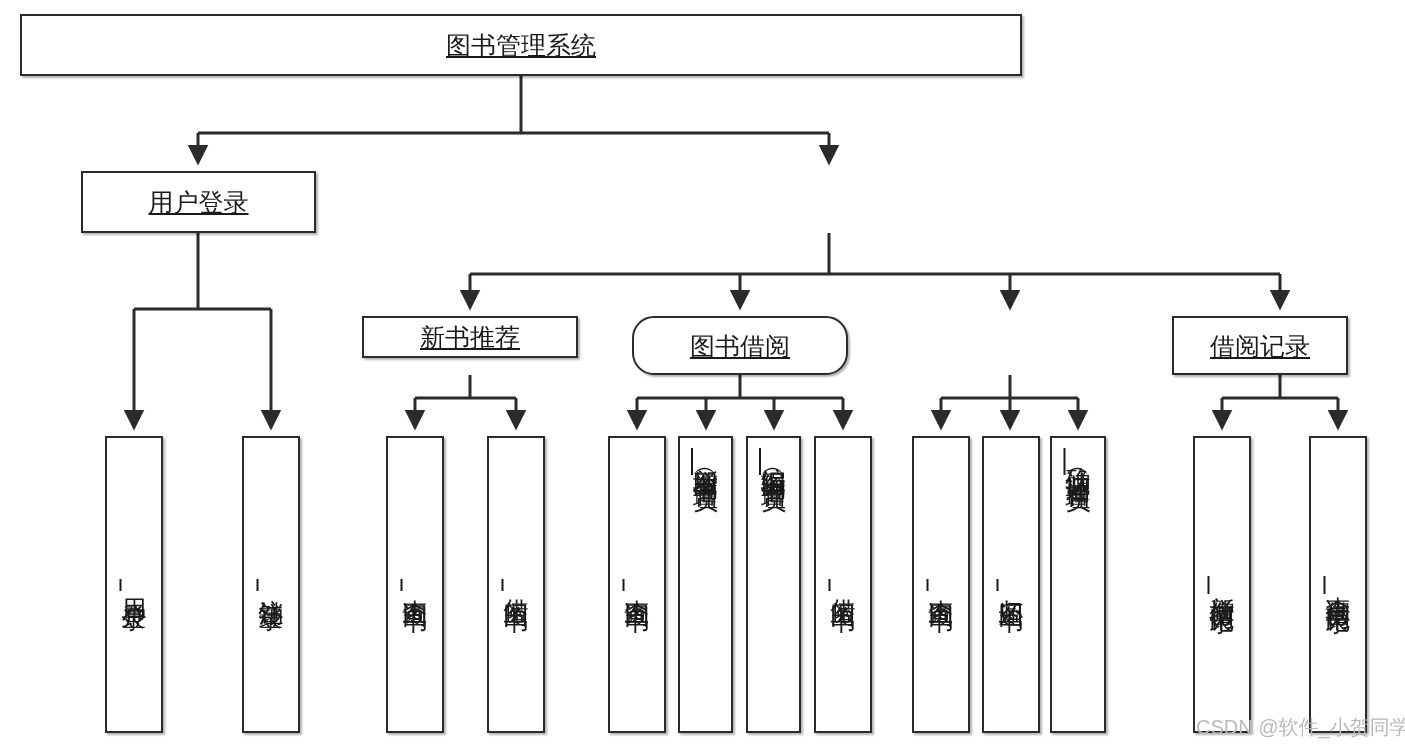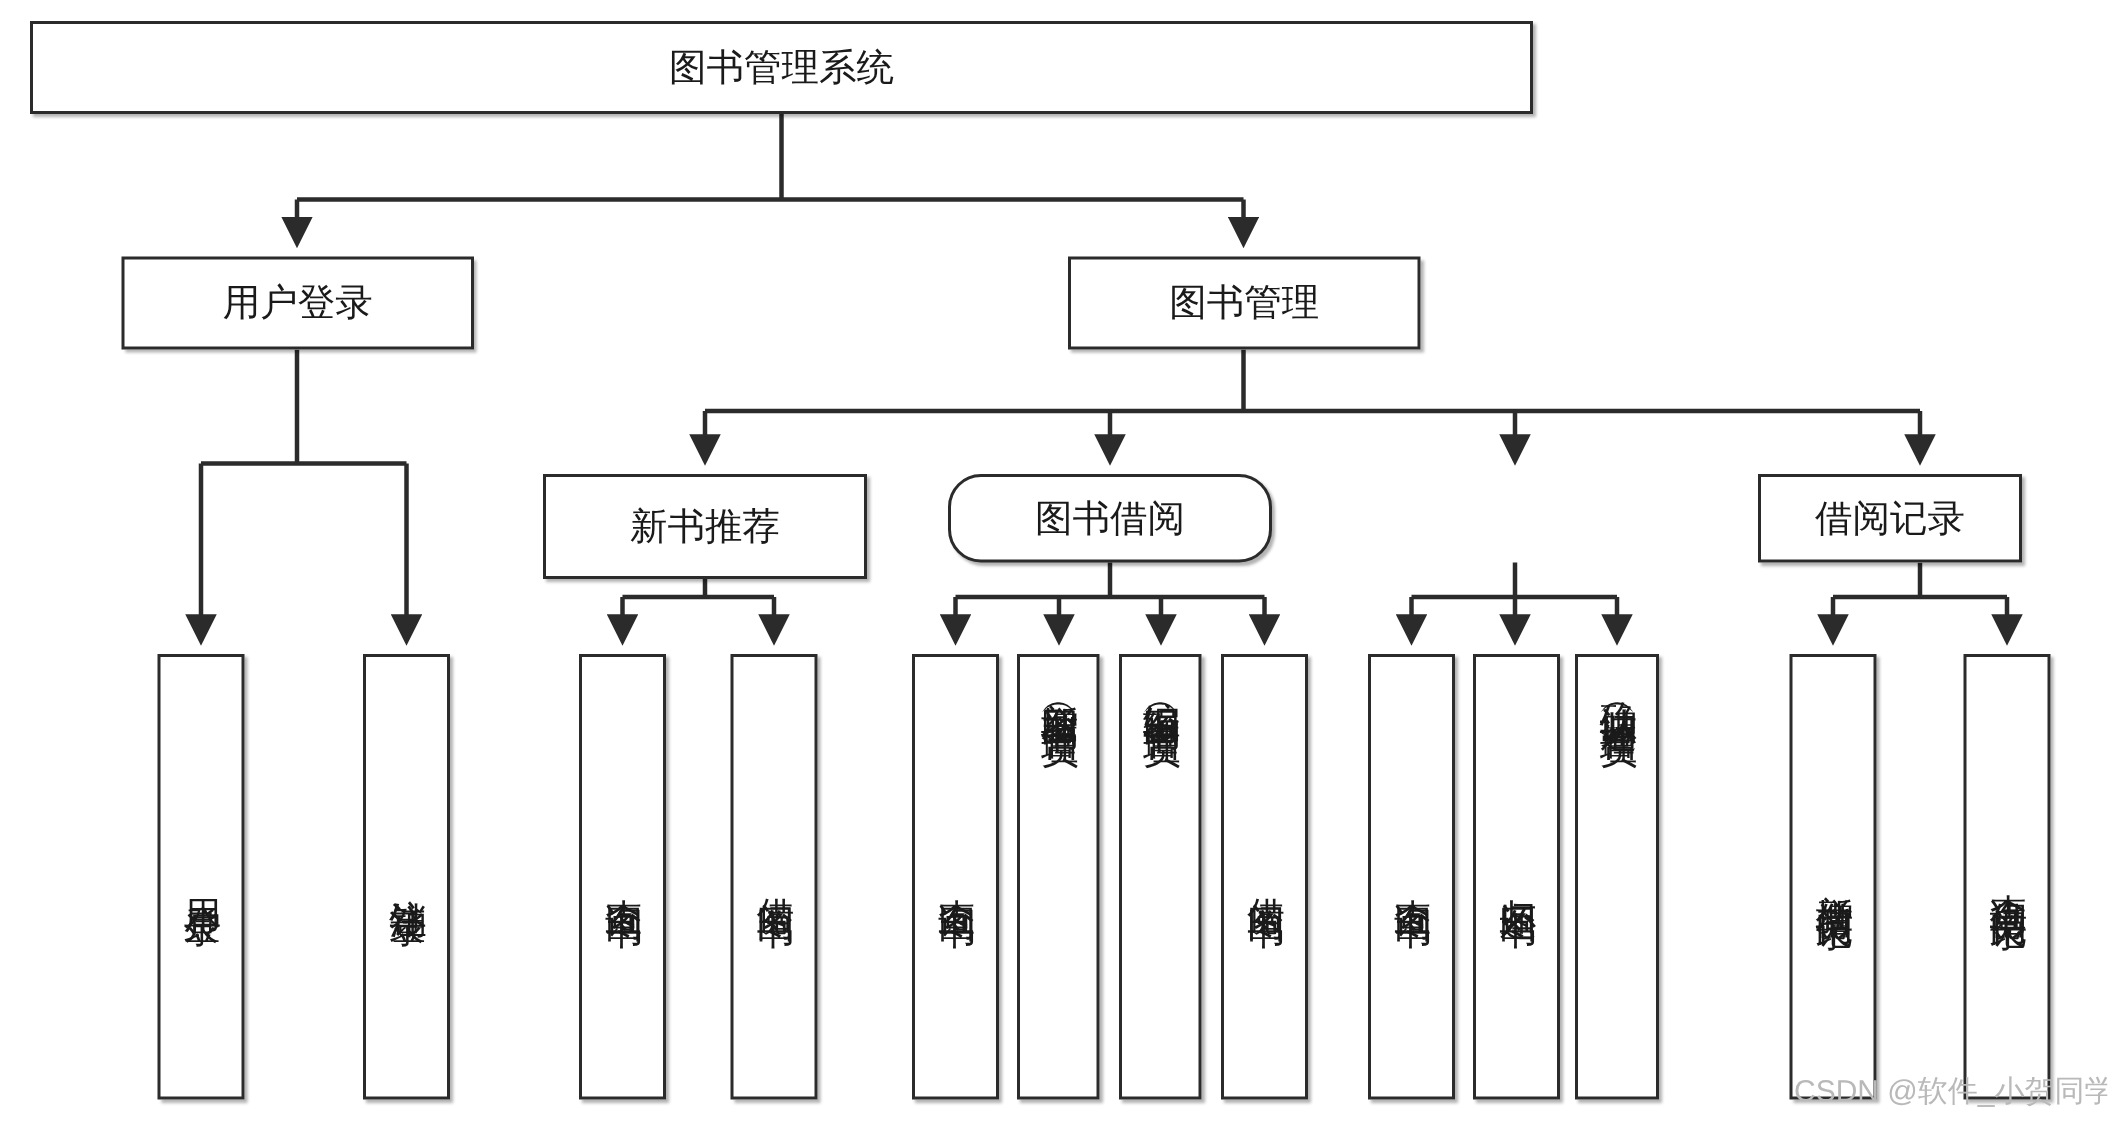--- a/index.html
+++ b/index.html
@@ -36,20 +36,21 @@
     align-items: center;
     justify-content: center;
     color: #1a1a1a;
     z-index: 2;
   }
   .node .label {
     display: block;
     text-align: left;
     line-height: 1.12;
     white-space: nowrap;
+    text-decoration: underline;
   }
   
   .node.horiz .label {
     font-size: 25px;
   }
   .node.root .label {
     font-size: 25px;
   }
   
   .node.vert {
@@ -135,25 +136,22 @@
   </svg>
 
   <div class="node root horiz" style="left:20px; top:14px; width:1002px; height:62px;">
     <span class="label">图书管理系统</span>
   </div>
 
   <div class="node horiz" style="left:81px; top:171px; width:235px; height:62px;">
     <span class="label">用户登录</span>
   </div>
 
-  <div class="node horiz" style="left:712px; top:171px; width:235px; height:62px;">
-    <span class="label">图书管理</span>
-  </div>
-
-  <div class="node horiz" style="left:362px; top:316px; width:216px; height:70px;">
+
+  <div class="node horiz" style="left:362px; top:316px; width:216px; height:42px;">
     <span class="label">新书推荐</span>
   </div>
 
   <div class="node horiz" style="left:632px; top:316px; width:216px; height:59px;border-radius:22px;">
     <span class="label">图书借阅</span>
   </div>
 
 
   <div class="node horiz" style="left:1172px; top:316px; width:176px; height:59px;">
     <span class="label">借阅记录</span>

